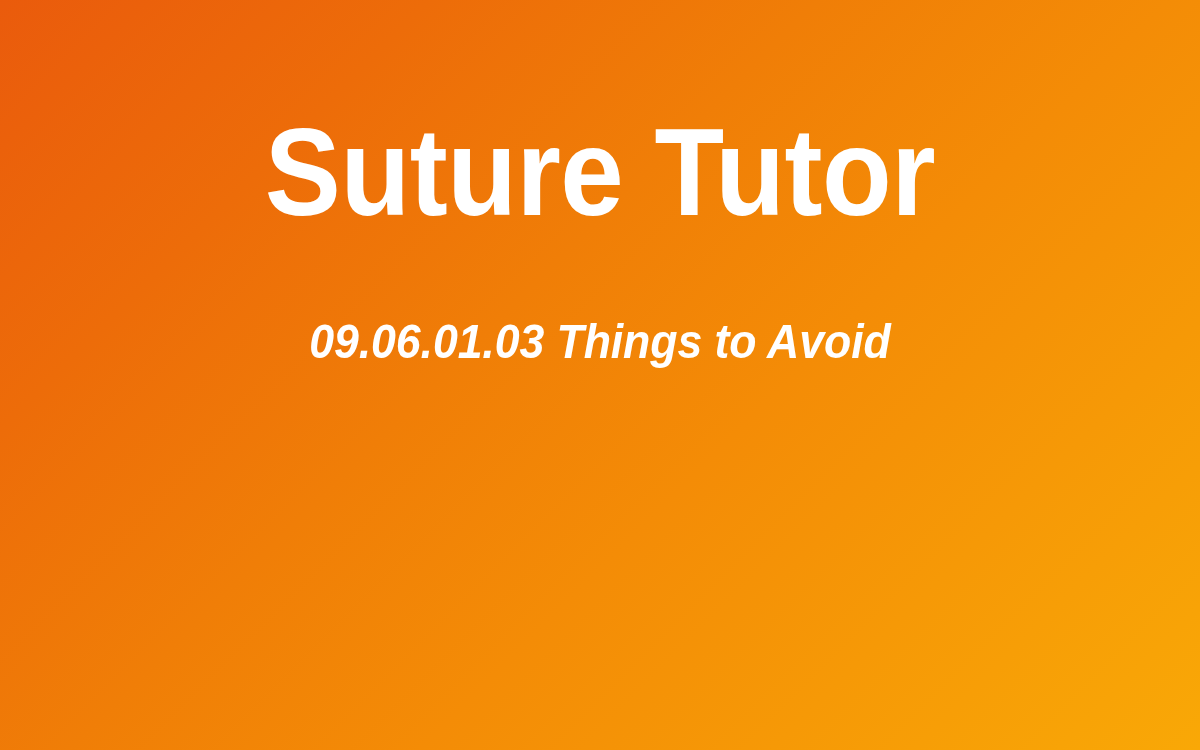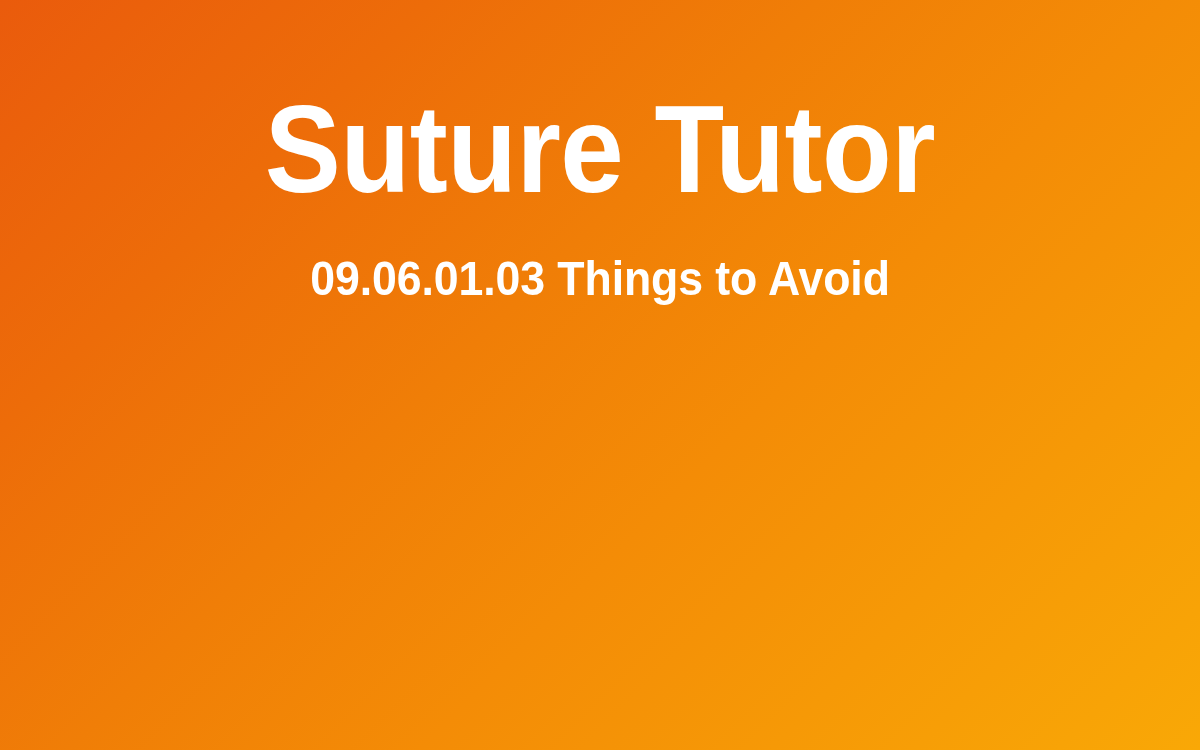--- a/index.html
+++ b/index.html
@@ -31,42 +31,43 @@
     flex-direction: column;
     align-items: center;
     justify-content: flex-start;
     overflow: hidden;
   }
 
   
   .title-wrap {
     width: 100%;
     text-align: center;
-    margin-top: 87px;
+    margin-top: 110px;
   }
 
   .slide-title {
     display: block;
     margin: 0;
     color: #ffffff;
     font-family: "Liberation Sans", sans-serif;
     font-weight: 700;
     font-size: 124px;
     line-height: 1.0;
     letter-spacing: -0.5px;
     transform: scaleX(0.92);
     transform-origin: center center;
     white-space: nowrap;
   }
 
   
   .subtitle-wrap {
     width: 100%;
     text-align: center;
-    margin-top: 44px;
+    margin-top: 84px;
+    font-style: italic;
   }
 
   .slide-subtitle {
     display: block;
     margin: 0;
     color: #ffffff;
     font-family: "Liberation Sans", sans-serif;
     font-weight: 700;
     font-size: 48px;
     line-height: 1.0;

